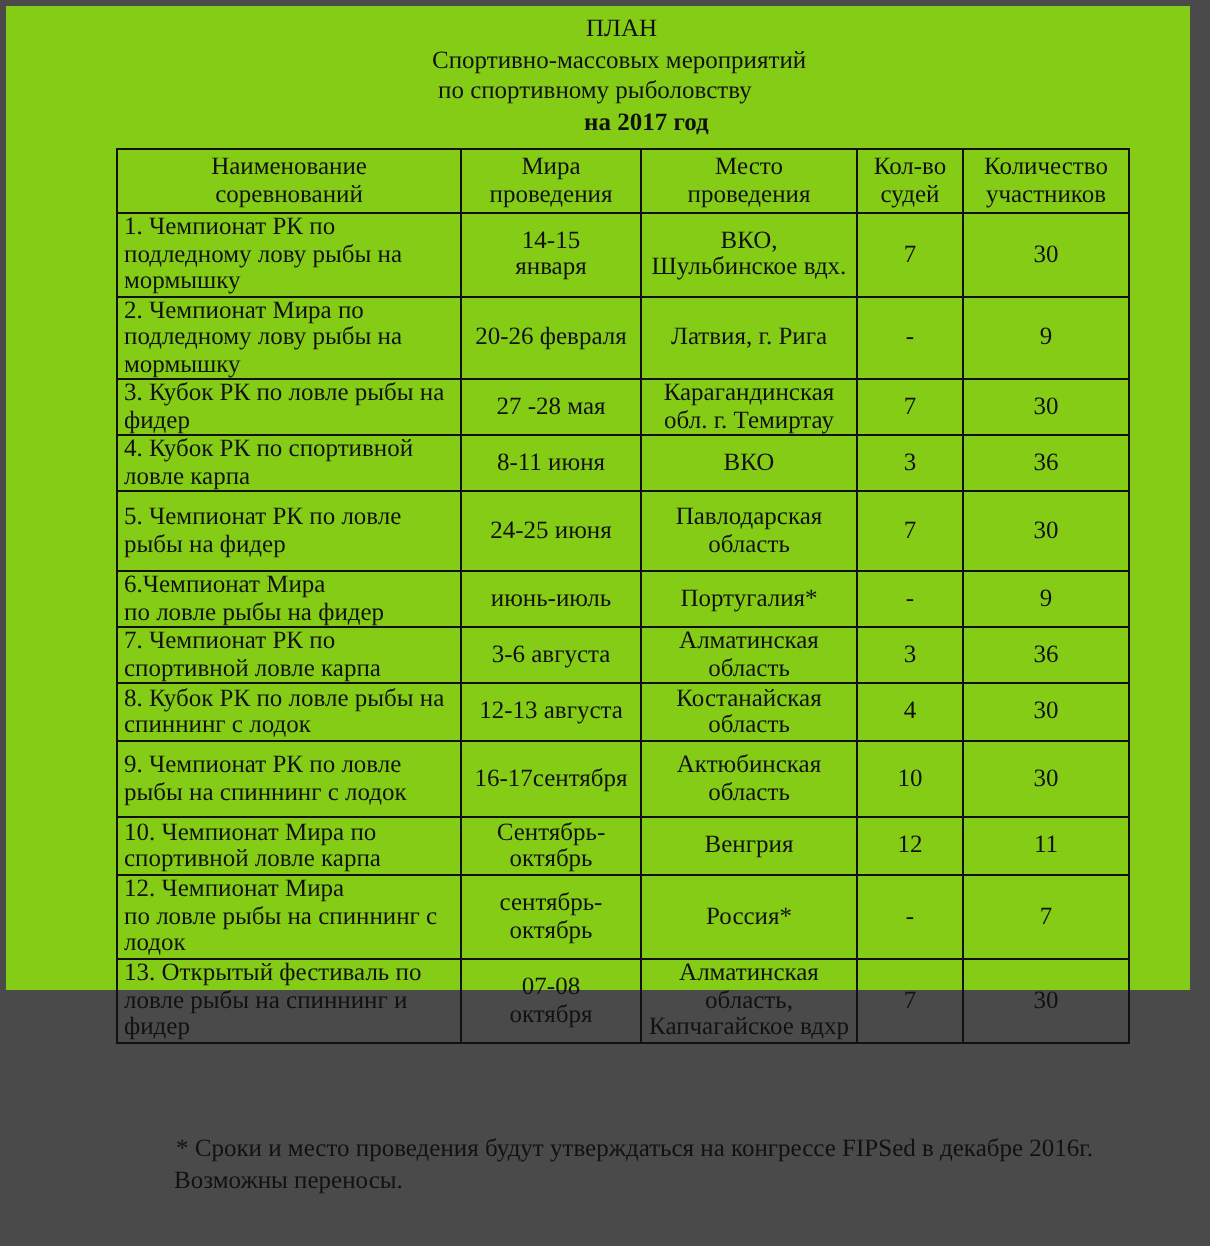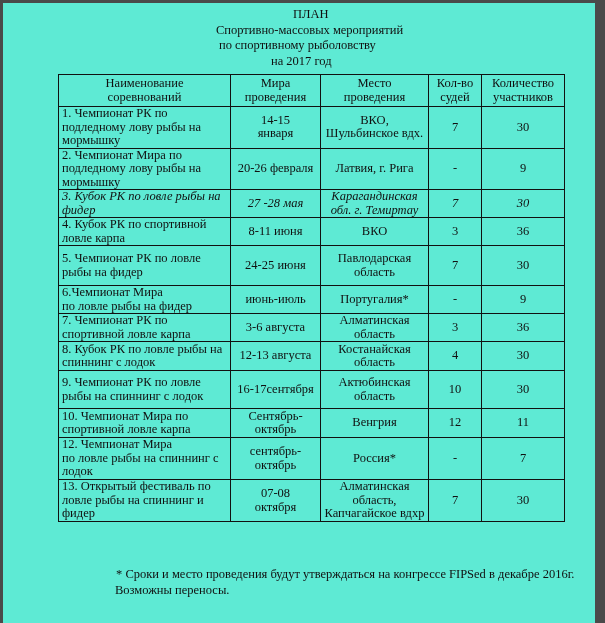--- a/index.html
+++ b/index.html
@@ -5,32 +5,32 @@
     html, body { margin: 0; padding: 0; }
     body {
       width: 605px; height: 623px; overflow: hidden;
       background: #4a4a4a;
       font-family: "Liberation Serif", serif;
       color: #111;
       position: relative;
     }
     .page {
       position: absolute; left: 3px; top: 3px;
-      width: 592px; height: 620px;
-      background: #5eead4;
+      width: 592px; height: 492px;
+      background: #84cc16;
     }
     .title-block {
       position: absolute; left: 0; top: 4px; width: 100%;
       font-size: 12.5px; line-height: 15.5px;
     }
     .title-block div { position: absolute; white-space: nowrap; }
     .t1 { left: 290px; top: 0; }
     .t2 { left: 213px; top: 15.5px; }
     .t3 { left: 216px; top: 31px; }
-    .t4 { left: 268px; top: 46.5px; }
+    .t4 { left: 289px; top: 46.5px; font-weight: bold; }
     table.plan {
       position: absolute; left: 55px; top: 71px;
       width: 506px;
       border-collapse: collapse;
       font-size: 12.5px; line-height: 13.5px;
       table-layout: fixed;
     }
     table.plan td, table.plan th {
       border: 1.3px solid #111;
       padding: 0 3px;
@@ -42,21 +42,20 @@
     td.c { text-align: center; }
     col.c1 { width: 172px; }
     col.c2 { width: 90px; }
     col.c3 { width: 108px; }
     col.c4 { width: 53px; }
     col.c5 { width: 83px; }
     .footnote {
       position: absolute; left: 85px; top: 564px;
       font-size: 12.5px; line-height: 15.5px;
       white-space: nowrap;
-      margin-left: 28px;
     }
     .footnote .l2 { margin-left: -1px; }
   </style>
 </head>
 <body>
 
 <div class="page">
   <div class="title-block">
     <div class="t1">ПЛАН</div>
     <div class="t2">Спортивно-массовых мероприятий</div>
@@ -89,21 +88,21 @@
           <td class="c">7</td>
           <td class="c">30</td>
         </tr>
         <tr style="height: 38px;">
           <td class="name"><span>2. Чемпионат Мира по</span><br><span>подледному лову рыбы на</span><br><span>мормышку</span></td>
           <td class="c"><span>20-26 февраля</span></td>
           <td class="c"><span>Латвия, г. Рига</span></td>
           <td class="c">-</td>
           <td class="c">9</td>
         </tr>
-        <tr style="height: 27px; font-style: italic;">
+        <tr style="height: 27px;">
           <td class="name"><span>3. Кубок РК по ловле  рыбы на</span><br><span>фидер</span></td>
           <td class="c"><span>27 -28 мая</span></td>
           <td class="c"><span>Карагандинская</span><br><span>обл. г. Темиртау</span></td>
           <td class="c">7</td>
           <td class="c">30</td>
         </tr>
         <tr style="height: 27px;">
           <td class="name"><span>4. Кубок РК по спортивной</span><br><span>ловле  карпа</span></td>
           <td class="c"><span>8-11 июня</span></td>
           <td class="c"><span>ВКО</span></td>

